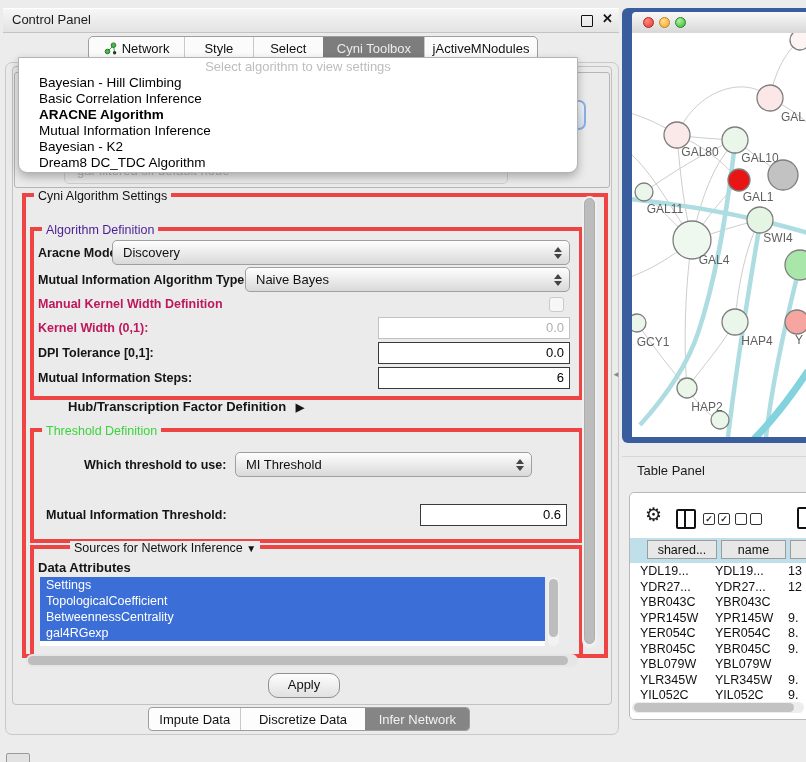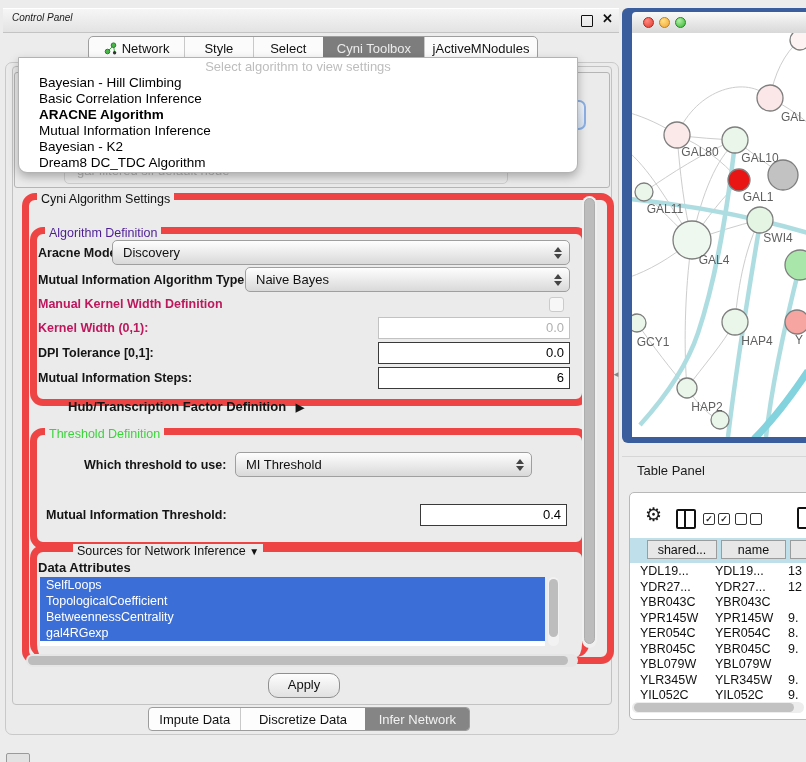--- a/index.html
+++ b/index.html
@@ -3,21 +3,21 @@
 <meta charset="utf-8">
 <style>
   html,body{margin:0;padding:0;}
   body{font-family:"Liberation Sans",sans-serif;background:#ececec;}
   .screen{position:relative;width:806px;height:762px;background:#ececec;overflow:hidden;}
   .abs{position:absolute;}
 
   
   .titlebar{left:3px;top:8px;width:616px;height:23px;background:linear-gradient(#f6f6f6,#e3e3e3);
     border-top:1px solid #fff;border-bottom:1px solid #c3c3c3;}
-  .titlebar .wtitle{position:absolute;left:9px;top:3px;font-size:10px;color:#1b1b1b;font-style:italic;}
+  .titlebar .wtitle{position:absolute;left:9px;top:3px;font-size:13px;color:#1b1b1b;}
   .float-btn{position:absolute;right:26px;top:6px;width:10px;height:10px;border:1.6px solid #111;border-radius:1px;}
   .close-btn{position:absolute;right:6px;top:2px;font-size:13px;font-weight:bold;color:#111;}
 
   
   #top-tabs{left:88px;top:36px;width:448px;height:23px;border:1px solid #9e9e9e;border-radius:5px;
     background:#fbfbfb;display:flex;overflow:hidden;}
   #top-tabs .tab{display:flex;align-items:center;justify-content:center;font-size:13px;color:#111;
     border-left:1px solid #c9c9c9;gap:5px;white-space:nowrap;}
   #top-tabs .tab:first-child{border-left:none;}
   #top-tabs .tab:nth-child(1){width:96px;}
@@ -40,21 +40,21 @@
     background:linear-gradient(#f2f6fc,#d8e3f3);z-index:2;}
 
   
   .popup{left:18px;top:57px;width:558px;height:114px;background:#fff;border:1px solid #b3b3b3;
     border-radius:0 0 9px 9px;box-shadow:0 4px 10px rgba(0,0,0,0.28);z-index:10;}
   .popup .ph{height:17px;text-align:center;color:#bdbdbd;font-size:13px;line-height:17px;}
   .popup .pitem{height:16px;line-height:16px;font-size:13.5px;color:#000;padding-left:20px;white-space:nowrap;}
   .popup .pitem.bold{font-weight:bold;}
 
   
-  .tgroup{border:7px solid #ef4444;border-radius:13px;}
+  .tgroup{border:4px solid #ef4444;border-radius:0;}
   .tgroup .gt{position:absolute;top:-8px;left:8px;background:#ebebeb;padding:0 4px;font-size:12.5px;color:#111;}
   .gt.blue{color:#4c1d95;}
   .gt.green{color:#3bd43b;}
   #cyni-group{left:22px;top:193px;width:578px;height:457px;}
   #alg-group{left:30px;top:227px;width:545px;height:165px;}
   #thr-group{left:30px;top:428px;width:545px;height:107px;}
   #mithr-group{left:38px;top:486px;width:529px;height:46px;}
   #src-group{left:30px;top:545px;width:545px;height:105px;border-bottom:none;}
 
   .blabel{font-size:12.5px;font-weight:bold;color:#151515;white-space:nowrap;}
@@ -239,28 +239,28 @@
 
   <div class="abs tgroup" id="thr-group">
     <span class="gt green">Threshold Definition</span>
   </div>
   <div class="abs blabel" style="left:84px;top:458px;">Which threshold to use:</div>
   <div class="abs combo" style="left:235px;top:452px;width:297px;">
     <span>MI Threshold</span>
     <span class="spin"></span>
   </div>
   <div class="abs blabel" style="left:46px;top:508px;">Mutual Information Threshold:</div>
-  <div class="abs field on" style="left:420px;top:504px;width:147px;">0.4</div>
+  <div class="abs field on" style="left:420px;top:504px;width:147px;">0.6</div>
 
   <div class="abs tgroup" id="src-group">
     <span class="gt expander" style="font-weight:normal;"><span>Sources for Network Inference</span> <span style="font-size:10px;">▼</span></span>
   </div>
   <div class="abs blabel" style="left:38px;top:560px;font-size:13px;">Data Attributes</div>
   <div class="abs" id="attr-list">
-      <div class="arow">SelfLoops</div>
+      <div class="arow">Settings</div>
       <div class="arow">TopologicalCoefficient</div>
       <div class="arow">BetweennessCentrality</div>
       <div class="arow">gal4RGexp</div>
     </div>
   <div class="abs list-vscroll">
       <span class="list-vthumb"></span>
     </div>
 
   <div class="abs set-vtrack">
       <span class="set-vthumb"></span>

